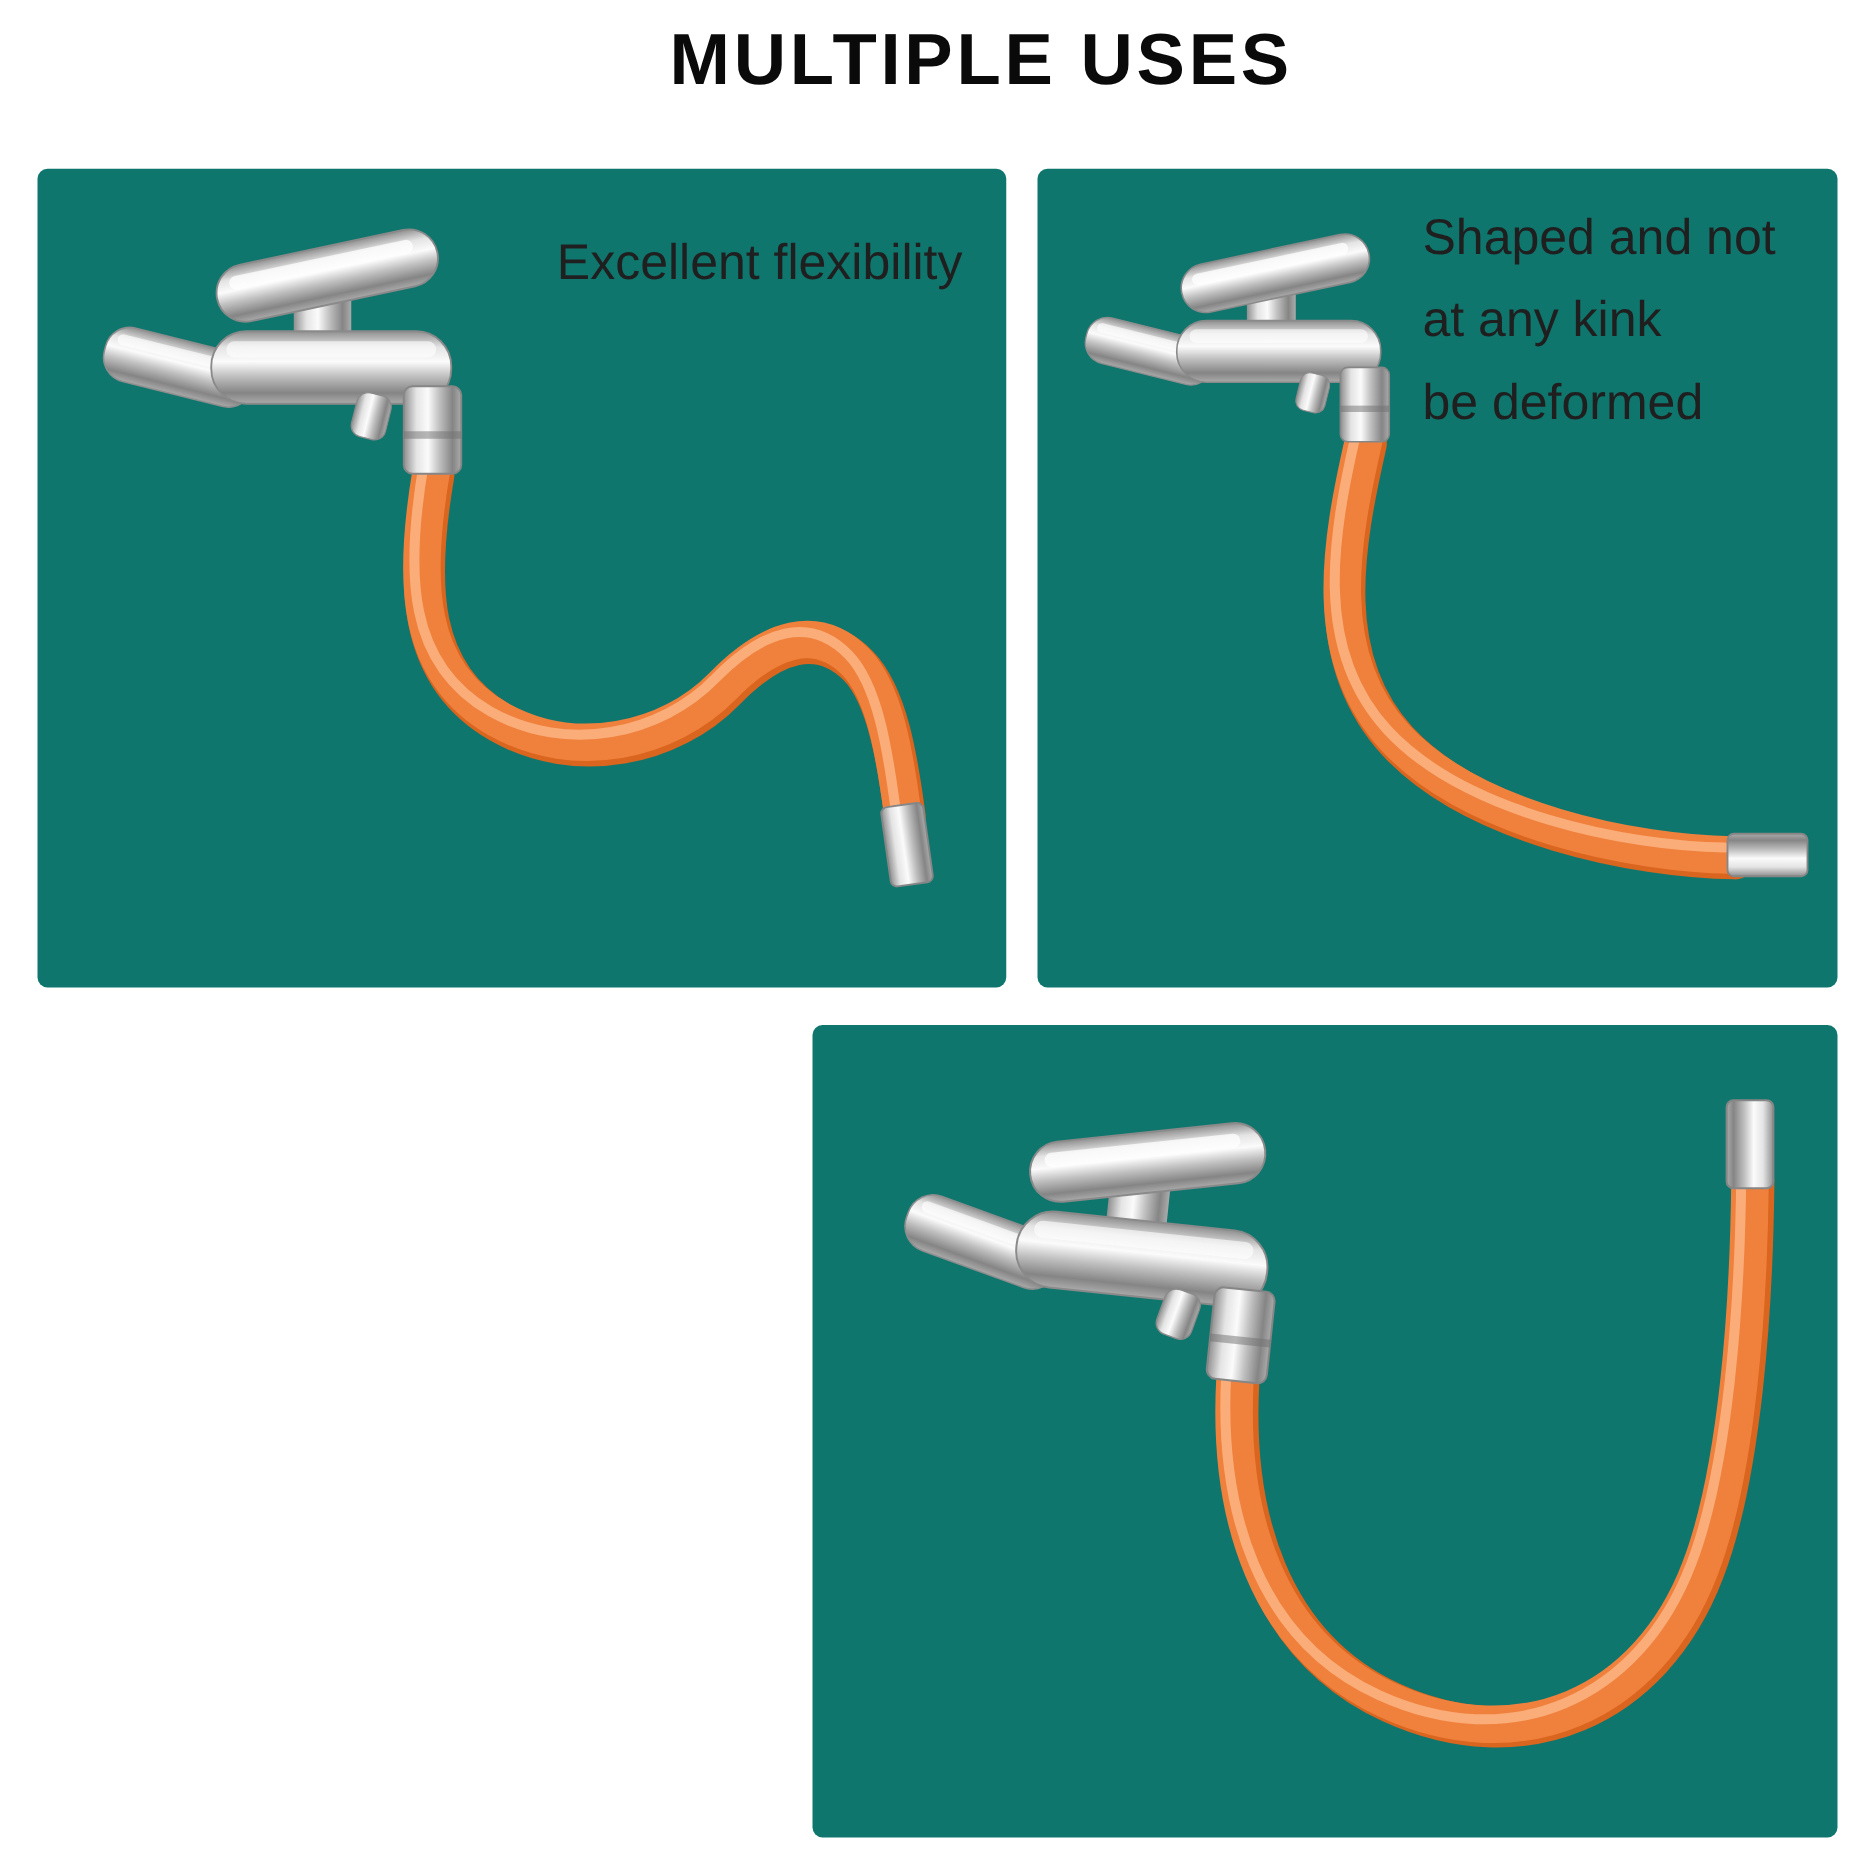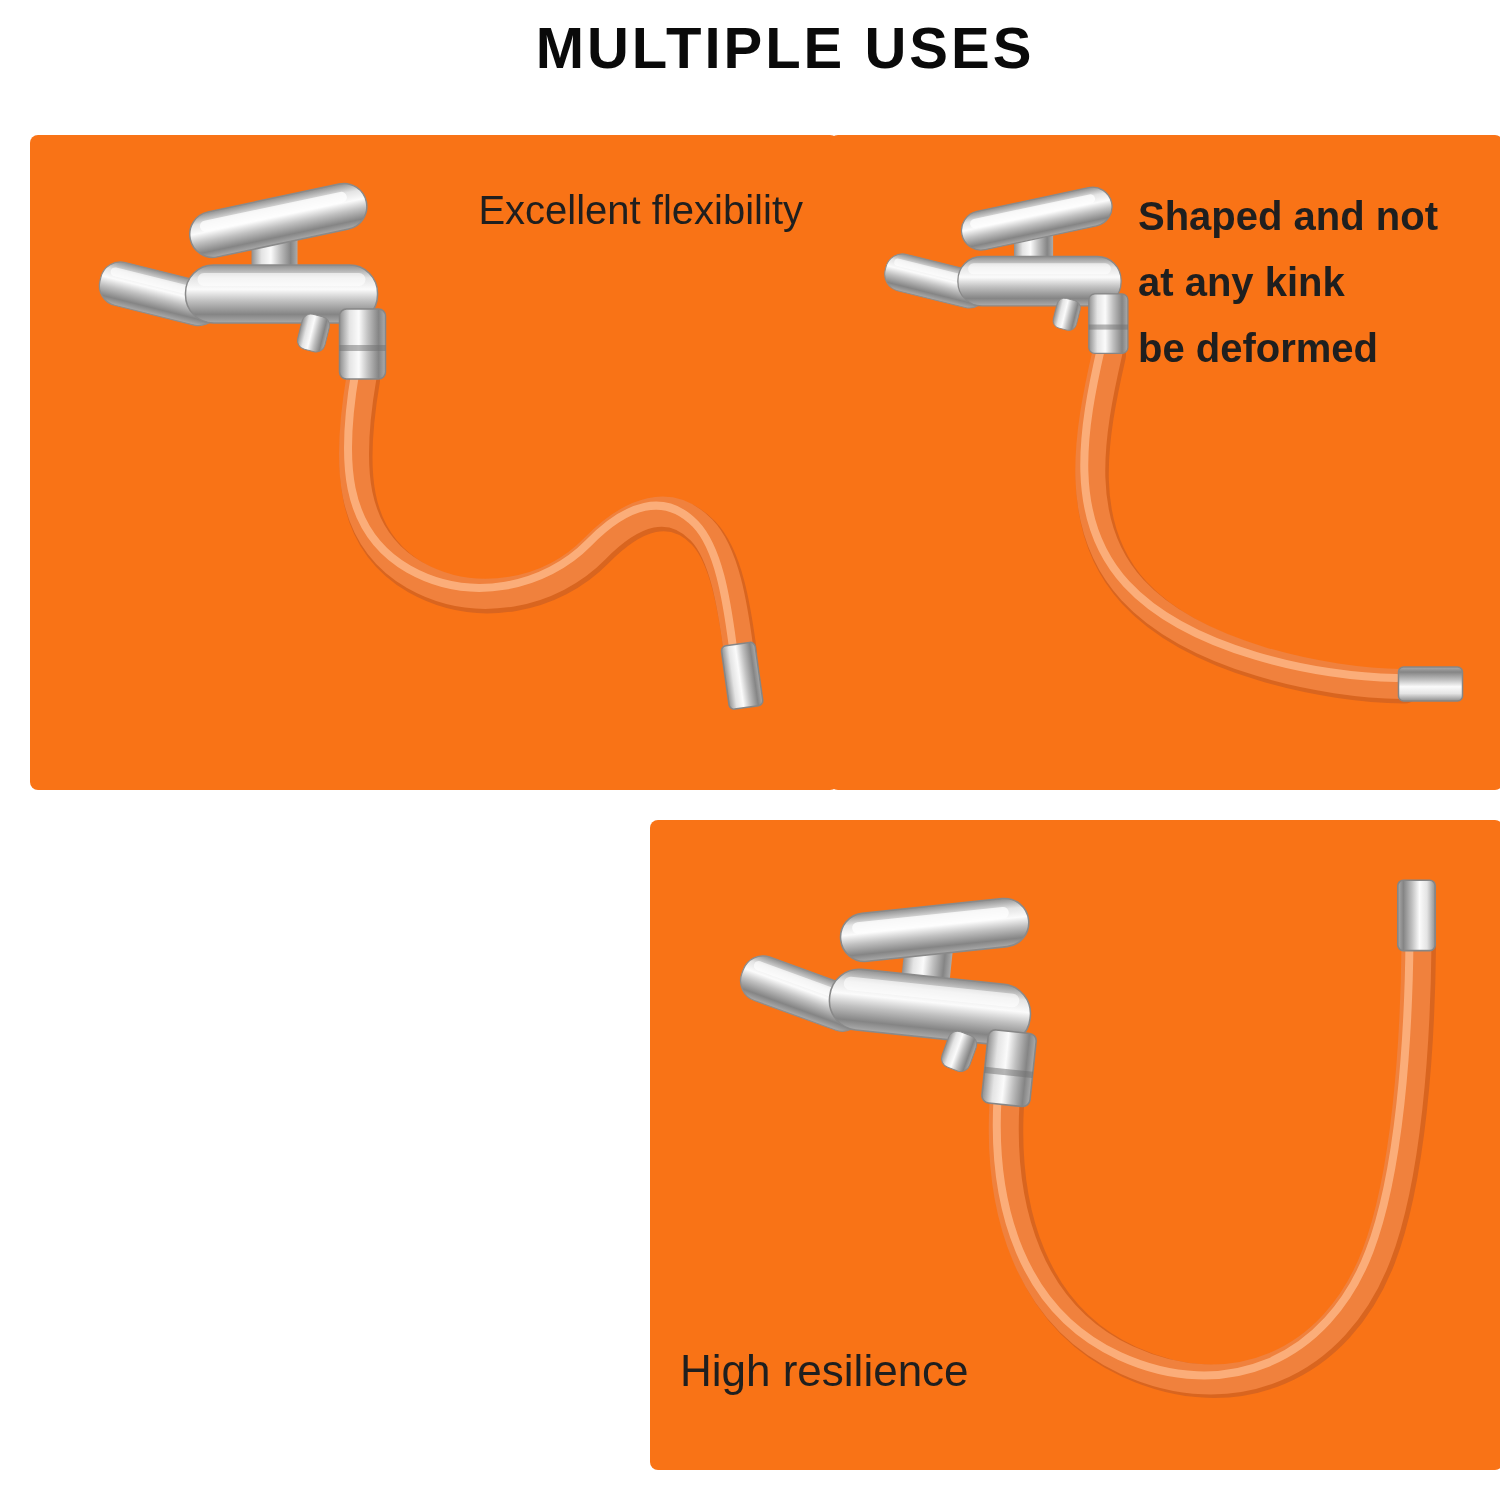--- a/index.html
+++ b/index.html
@@ -4,33 +4,33 @@
 <style>
   html,body{margin:0;padding:0;background:#ffffff;}
   body{font-family:"Liberation Sans", sans-serif;}
   .page{position:relative;width:1500px;height:1500px;background:#ffffff;overflow:hidden;}
   .title{
     position:absolute;left:0;top:14px;width:100%;
     text-align:center;font-size:58px;font-weight:700;letter-spacing:3px;
     color:#0a0a0a;margin:0;padding-left:35px;
   }
   .panel{
-    position:absolute;background:#f97316;border-radius:8px;overflow:hidden;padding-left:33px;
+    position:absolute;background:#0f766e;border-radius:8px;overflow:hidden;
   }
   .panel-tl{left:30px;top:135px;width:775px;height:655px;}
   .panel-tr{left:830px;top:135px;width:640px;height:655px;}
   .panel-bl{left:30px;top:820px;width:590px;height:650px;}
   .panel-br{left:650px;top:820px;width:820px;height:650px;}
   .panel svg{position:absolute;left:0;top:0;width:100%;height:100%;display:block;}
   .caption{
     position:absolute;color:#1f1f1f;font-size:40px;font-weight:400;line-height:1.65;
     white-space:nowrap;
   }
   .caption-tl{right:35px;top:42px;}
-  .caption-tr{left:308px;top:48px;font-weight:bold;}
+  .caption-tr{left:308px;top:22px;}
   .caption-bl{left:16px;bottom:14px;font-size:44px;line-height:1.5;}
   .caption-br{left:30px;bottom:62px;font-size:44px;}
   .defs-svg{position:absolute;width:0;height:0;}
 </style>
 </head>
 <body>
 
 <svg class="defs-svg" aria-hidden="true">
   <defs>
     <linearGradient id="chrome-v" x1="0" y1="0" x2="1" y2="0">
@@ -122,16 +122,15 @@
     <svg viewBox="0 0 820 650">
       <defs>
           <path id="hose-br" d="M 338 283 C 332 390 362 495 460 540 C 565 588 668 545 710 435 C 740 357 749 225 750 124"></path>
         </defs>
       <use href="#hose-br" fill="none" stroke="#D9651F" stroke-width="33" stroke-linecap="round" transform="translate(3,2)"></use>
       <use href="#hose-br" fill="none" stroke="#F0813D" stroke-width="30" stroke-linecap="round"></use>
       <use href="#hose-br" fill="none" stroke="#FFC193" stroke-width="8" stroke-linecap="round" opacity="0.7" transform="translate(-7,-4)"></use>
       <use href="#hose-tip" transform="translate(750,124) scale(1.1) rotate(180)"></use>
       <use href="#faucet" transform="translate(75,60) scale(1.05) rotate(6 160 115)"></use>
     </svg>
-    <div class="caption caption-br">High resilience</div>
   </div>
 
 </div>
 
 </body></html>

